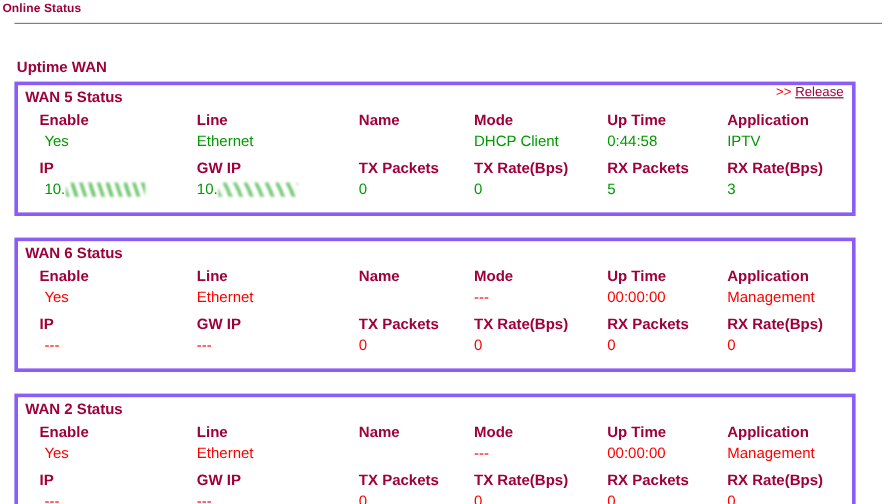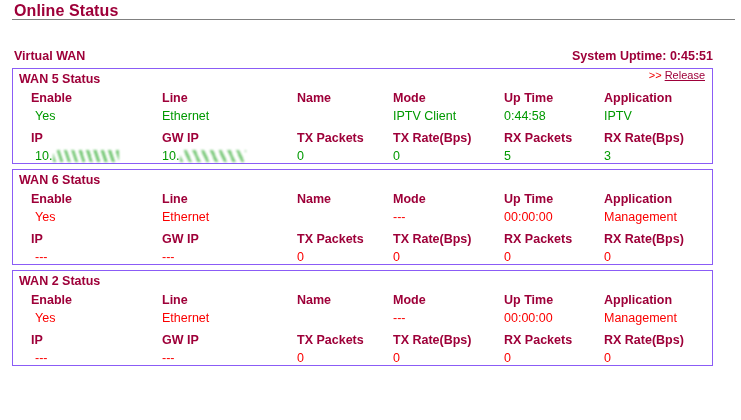--- a/index.html
+++ b/index.html
@@ -10,25 +10,25 @@
   body {
     width: 741px;
     height: 420px;
     font-family: "Liberation Sans", sans-serif;
     font-size: 12px;
     color: #9e0039;
     overflow: hidden;
   }
 
   .page-title {
-    font-size: 16px;
-    font-weight: bold;
-    color: #9e0039;
-    position: absolute;
-    left: 14px;
+    font-size: 10px;
+    font-weight: bold;
+    color: #9e0039;
+    position: absolute;
+    left: 2px;
     top: 2px;
     letter-spacing: 0.1px;
   }
 
   .title-rule {
     position: absolute;
     left: 12px;
     top: 19px;
     width: 723px;
     height: 0;
@@ -61,27 +61,27 @@
   }
 
   .wan-boxes {
     position: absolute;
     left: 12px;
     top: 68px;
     width: 701px;
   }
 
   .wan-box {
-    border: 1px solid #8b5cf6;
+    border: 3px solid #8b5cf6;
     box-sizing: border-box;
     width: 701px;
-    height: 96px;
+    height: 112px;
     position: relative;
     background: #ffffff;
-    margin-bottom: 5px;
+    margin-bottom: 18px;
   }
 
   .wan-box-title {
     position: absolute;
     left: 6px;
     top: 3px;
     font-size: 12.5px;
     font-weight: bold;
     color: #9e0039;
     white-space: nowrap;
@@ -176,41 +176,40 @@
       );
   }
 </style>
 </head>
 <body>
 
 <div class="page-title">Online Status</div>
 <div class="title-rule"></div>
 
 <div class="section-header">
-  <div class="section-title">Virtual WAN</div>
-  <div class="uptime">System Uptime: 0:45:51</div>
+  <div class="section-title">Uptime WAN</div>
 </div>
 
 <div class="wan-boxes">
     <div class="wan-box">
       <div class="wan-box-title">WAN 5 Status</div>
       <div class="release-link"><span class="rl-arrows">&gt;&gt;</span> <span class="rl-label">Release</span></div>
       <div class="grid-row r-head1">
         <div class="cell head-cell c0">Enable</div>
         <div class="cell head-cell c1">Line</div>
         <div class="cell head-cell c2">Name</div>
         <div class="cell head-cell c3">Mode</div>
         <div class="cell head-cell c4">Up Time</div>
         <div class="cell head-cell c5">Application</div>
       </div>
       <div class="grid-row r-val1">
         <div class="cell val-cell val-green v0">Yes</div>
         <div class="cell val-cell val-green v1">Ethernet</div>
         <div class="cell val-cell val-green v2"></div>
-        <div class="cell val-cell val-green v3">IPTV Client</div>
+        <div class="cell val-cell val-green v3">DHCP Client</div>
         <div class="cell val-cell val-green v4">0:44:58</div>
         <div class="cell val-cell val-green v5">IPTV</div>
       </div>
       <div class="grid-row r-head2">
         <div class="cell head-cell c0">IP</div>
         <div class="cell head-cell c1">GW IP</div>
         <div class="cell head-cell c2">TX Packets</div>
         <div class="cell head-cell c3">TX Rate(Bps)</div>
         <div class="cell head-cell c4">RX Packets</div>
         <div class="cell head-cell c5">RX Rate(Bps)</div>

